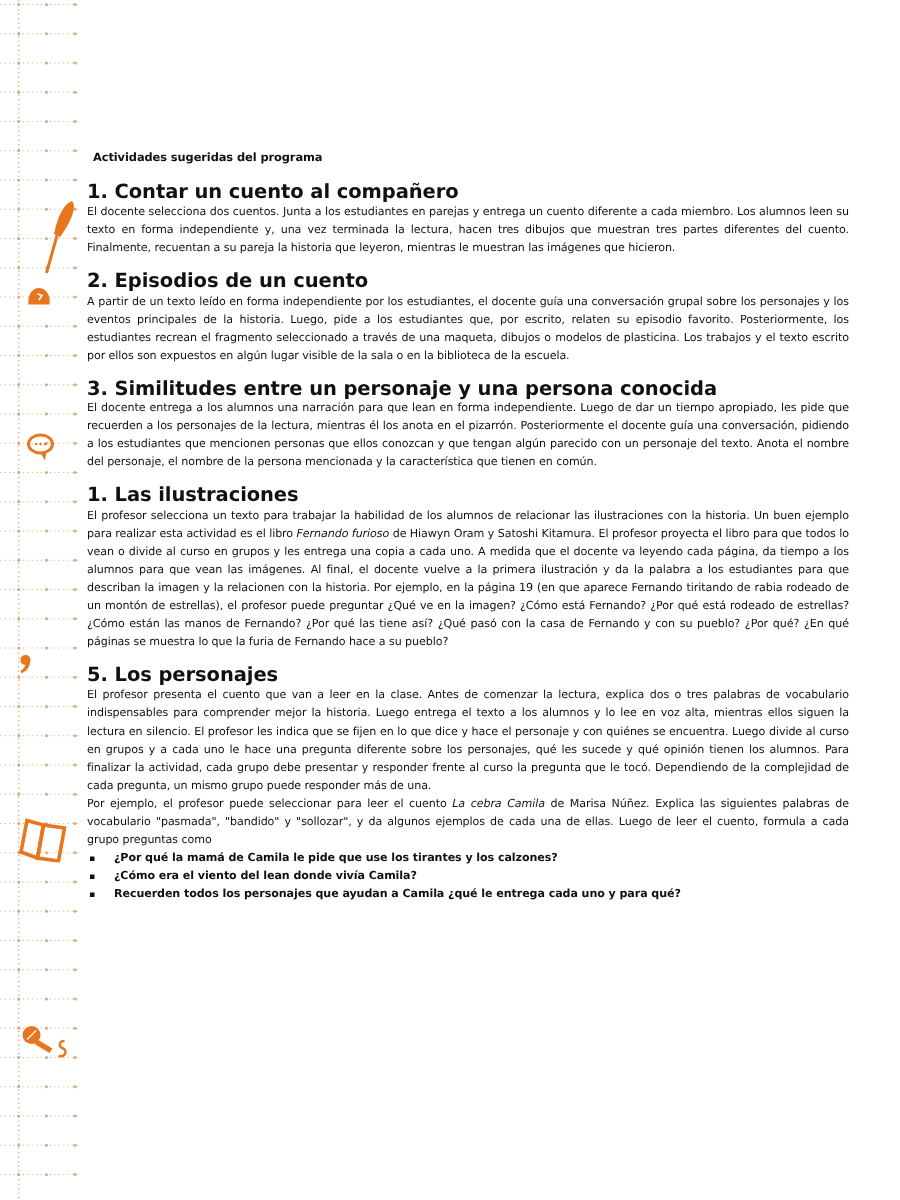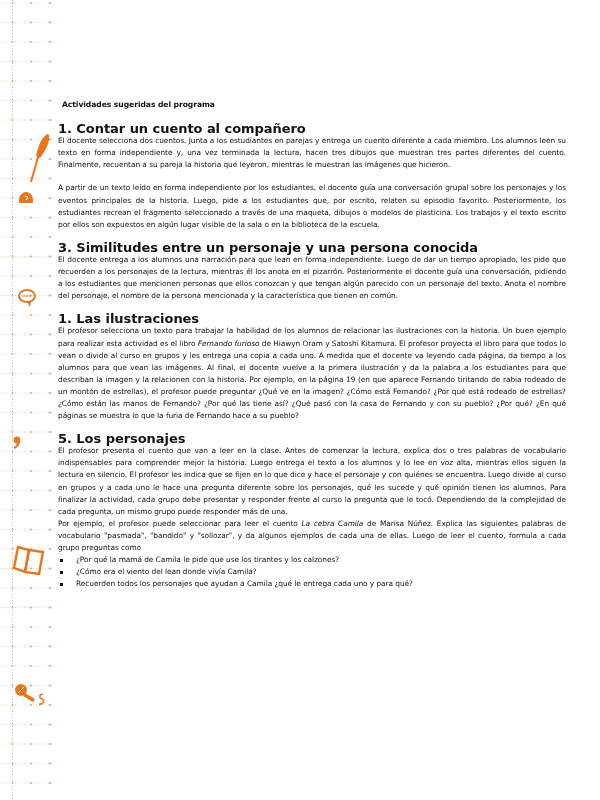--- a/index.html
+++ b/index.html
@@ -7,21 +7,21 @@
          font-family: "DejaVu Sans", "Liberation Sans", sans-serif; color: #111; }
   .margin { position: absolute; left: 0; top: 0; width: 60px; height: 800px; }
   .margin svg { position: absolute; left: 0; top: 0; }
   .content { position: absolute; left: 58px; top: 68px; width: 508px; font-size: 7.4px; line-height: 12.1px; letter-spacing: -0.05px; margin-top: 31px; }
   .doc-title { font-weight: bold; font-size: 7.6px; margin: 0 0 12px 4px; }
   .section { margin-bottom: 11px; }
   .section-heading { font-weight: bold; font-size: 13px; margin: 0; }
   .para { margin: 0; text-align: justify; }
   .para i { font-style: italic; }
   ul.bullets { list-style: none; margin: 0; padding: 0; }
-  ul.bullets li { position: relative; padding-left: 18px; }
+  ul.bullets li { position: relative; padding-left: 18px; font-weight: bold; }
   ul.bullets li::before { content: ""; position: absolute; left: 2px; top: 5px; width: 3px; height: 3px; background: #111; }
   .icon { position: absolute; }
 </style>
 </head>
 <body>
 
 <div class="margin">
   <svg width="60" height="800" id="grid">
       <line x1="12.5" y1="0" x2="12.5" y2="800" stroke="#D9A77A" stroke-width="0.8" stroke-dasharray="1,2"></line>
       <line x1="0" y1="3" x2="52" y2="3" stroke="#D9A77A" stroke-width="0.6" stroke-dasharray="1,2" opacity="0.8"></line>
@@ -223,20 +223,21 @@
 
 <div class="content">
   <div class="doc-title">Actividades sugeridas del programa</div>
 
   <div class="section">
     <p class="section-heading">1. Contar un cuento al compañero</p>
     <p class="para">El docente selecciona dos cuentos. Junta a los estudiantes en parejas y entrega un cuento diferente a cada miembro. Los alumnos leen su texto en forma independiente y, una vez terminada la lectura, hacen tres dibujos que muestran tres partes diferentes del cuento. Finalmente, recuentan a su pareja la historia que leyeron, mientras le muestran las imágenes que hicieron.</p>
   </div>
 
   <div class="section">
+    <p class="section-heading">2. Episodios de un cuento</p>
     <p class="para">A partir de un texto leído en forma independiente por los estudiantes, el docente guía una conversación grupal sobre los personajes y los eventos principales de la historia. Luego, pide a los estudiantes que, por escrito, relaten su episodio favorito. Posteriormente, los estudiantes recrean el fragmento seleccionado a través de una maqueta, dibujos o modelos de plasticina. Los trabajos y el texto escrito por ellos son expuestos en algún lugar visible de la sala o en la biblioteca de la escuela.</p>
   </div>
 
   <div class="section">
     <p class="section-heading">3. Similitudes entre un personaje y una persona conocida</p>
     <p class="para">El docente entrega a los alumnos una narración para que lean en forma independiente. Luego de dar un tiempo apropiado, les pide que recuerden a los personajes de la lectura, mientras él los anota en el pizarrón. Posteriormente el docente guía una conversación, pidiendo a los estudiantes que mencionen personas que ellos conozcan y que tengan algún parecido con un personaje del texto. Anota el nombre del personaje, el nombre de la persona mencionada y la característica que tienen en común.</p>
   </div>
 
   <div class="section">
     <p class="section-heading">1. Las ilustraciones</p>

